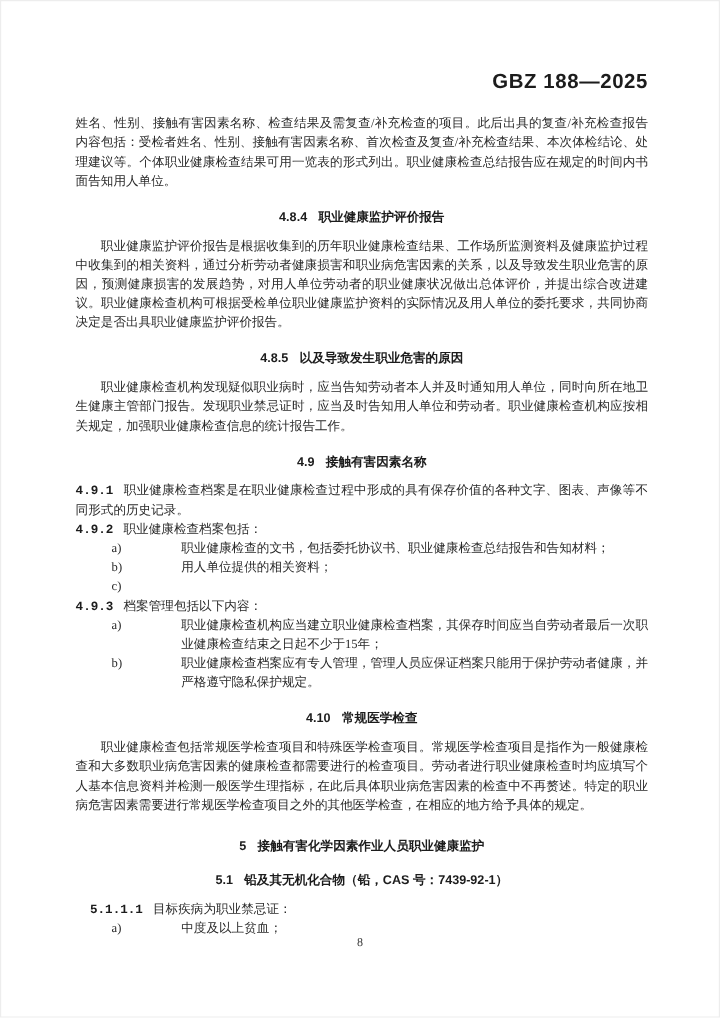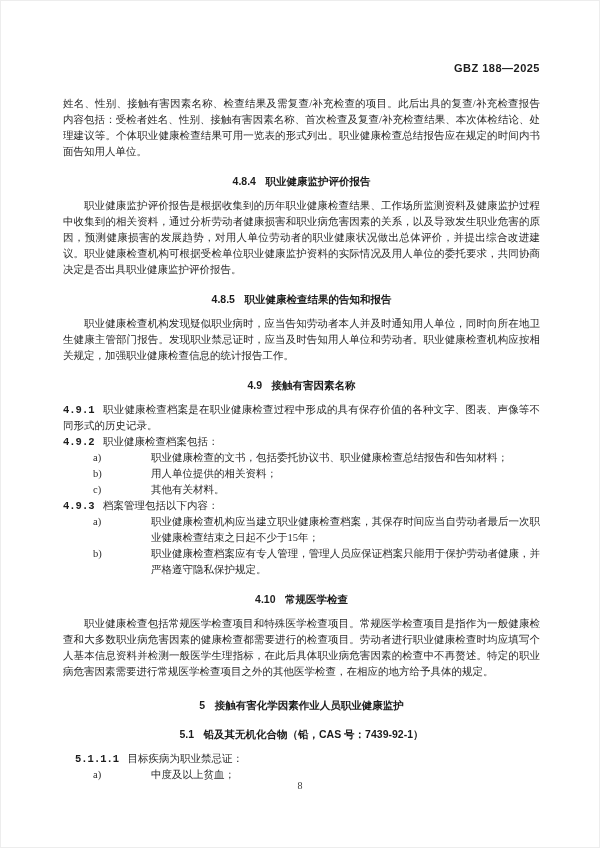--- a/index.html
+++ b/index.html
@@ -12,21 +12,21 @@
     box-shadow: inset 0 0 0 1px #ededed;
   }
   .page {
     padding: 60px 60px 0 63px;
     box-sizing: border-box;
   }
   .doc-header {
     text-align: right;
     font-family: "Liberation Sans", "DejaVu Sans", sans-serif;
     font-weight: bold;
-    font-size: 11px;
+    font-size: 17px;
     color: #1c1c1c;
     letter-spacing: 0.5px;
     margin-bottom: 20px;
   }
   .body-text { font-size: 10.5px; line-height: 16px; }
   p.para {
     margin: 0 0 2px 0;
     text-align: justify;
   }
   p.para.indent { text-indent: 2em; }
@@ -68,21 +68,21 @@
   <div class="doc-header">GBZ 188—2025</div>
 
   <p class="para">姓名、性别、接触有害因素名称、检查结果及需复查/补充检查的项目。此后出具的复查/补充检查报告内容包括：受检者姓名、性别、接触有害因素名称、首次检查及复查/补充检查结果、本次体检结论、处理建议等。个体职业健康检查结果可用一览表的形式列出。职业健康检查总结报告应在规定的时间内书面告知用人单位。</p>
 
   <div class="heading">
     <span class="h-num">4.8.4</span><span class="h-title">职业健康监护评价报告</span>
   </div>
   <p class="para indent">职业健康监护评价报告是根据收集到的历年职业健康检查结果、工作场所监测资料及健康监护过程中收集到的相关资料，通过分析劳动者健康损害和职业病危害因素的关系，以及导致发生职业危害的原因，预测健康损害的发展趋势，对用人单位劳动者的职业健康状况做出总体评价，并提出综合改进建议。职业健康检查机构可根据受检单位职业健康监护资料的实际情况及用人单位的委托要求，共同协商决定是否出具职业健康监护评价报告。</p>
 
   <div class="heading">
-    <span class="h-num">4.8.5</span><span class="h-title">职业健康检查结果的告知和报告</span>
+    <span class="h-num">4.8.5</span><span class="h-title">以及导致发生职业危害的原因</span>
   </div>
   <p class="para indent">职业健康检查机构发现疑似职业病时，应当告知劳动者本人并及时通知用人单位，同时向所在地卫生健康主管部门报告。发现职业禁忌证时，应当及时告知用人单位和劳动者。职业健康检查机构应按相关规定，加强职业健康检查信息的统计报告工作。</p>
 
   <div class="heading">
     <span class="h-num">4.9</span><span class="h-title">接触有害因素名称</span>
   </div>
 
   <p class="clause">
     <span class="c-num">4.9.1</span><span class="c-text">职业健康检查档案是在职业健康检查过程中形成的具有保存价值的各种文字、图表、声像等不同形式的历史记录。</span>
   </p>
@@ -93,21 +93,20 @@
   <div class="li">
     <span class="li-label">a)</span>
     <span class="li-text">职业健康检查的文书，包括委托协议书、职业健康检查总结报告和告知材料；</span>
   </div>
   <div class="li">
     <span class="li-label">b)</span>
     <span class="li-text">用人单位提供的相关资料；</span>
   </div>
   <div class="li">
     <span class="li-label">c)</span>
-    <span class="li-text">其他有关材料。</span>
   </div>
 
   <p class="clause">
     <span class="c-num">4.9.3</span><span class="c-text">档案管理包括以下内容：</span>
   </p>
   <div class="li">
     <span class="li-label">a)</span>
     <span class="li-text">职业健康检查机构应当建立职业健康检查档案，其保存时间应当自劳动者最后一次职业健康检查结束之日起不少于15年；</span>
   </div>
   <div class="li">

